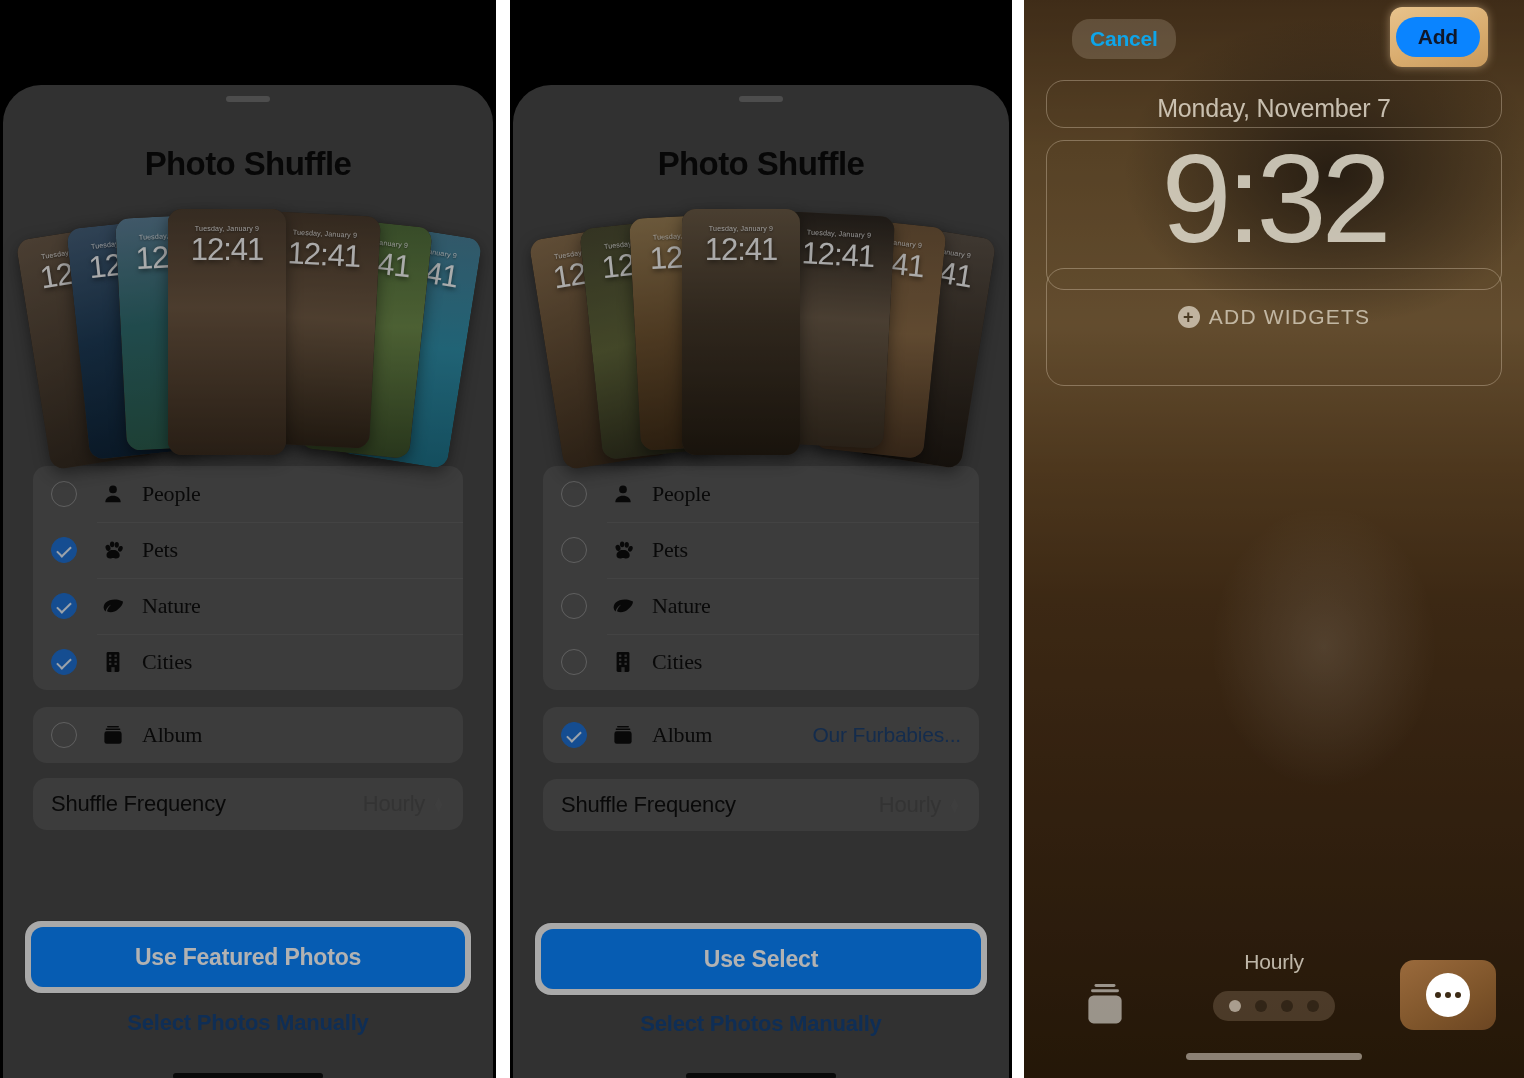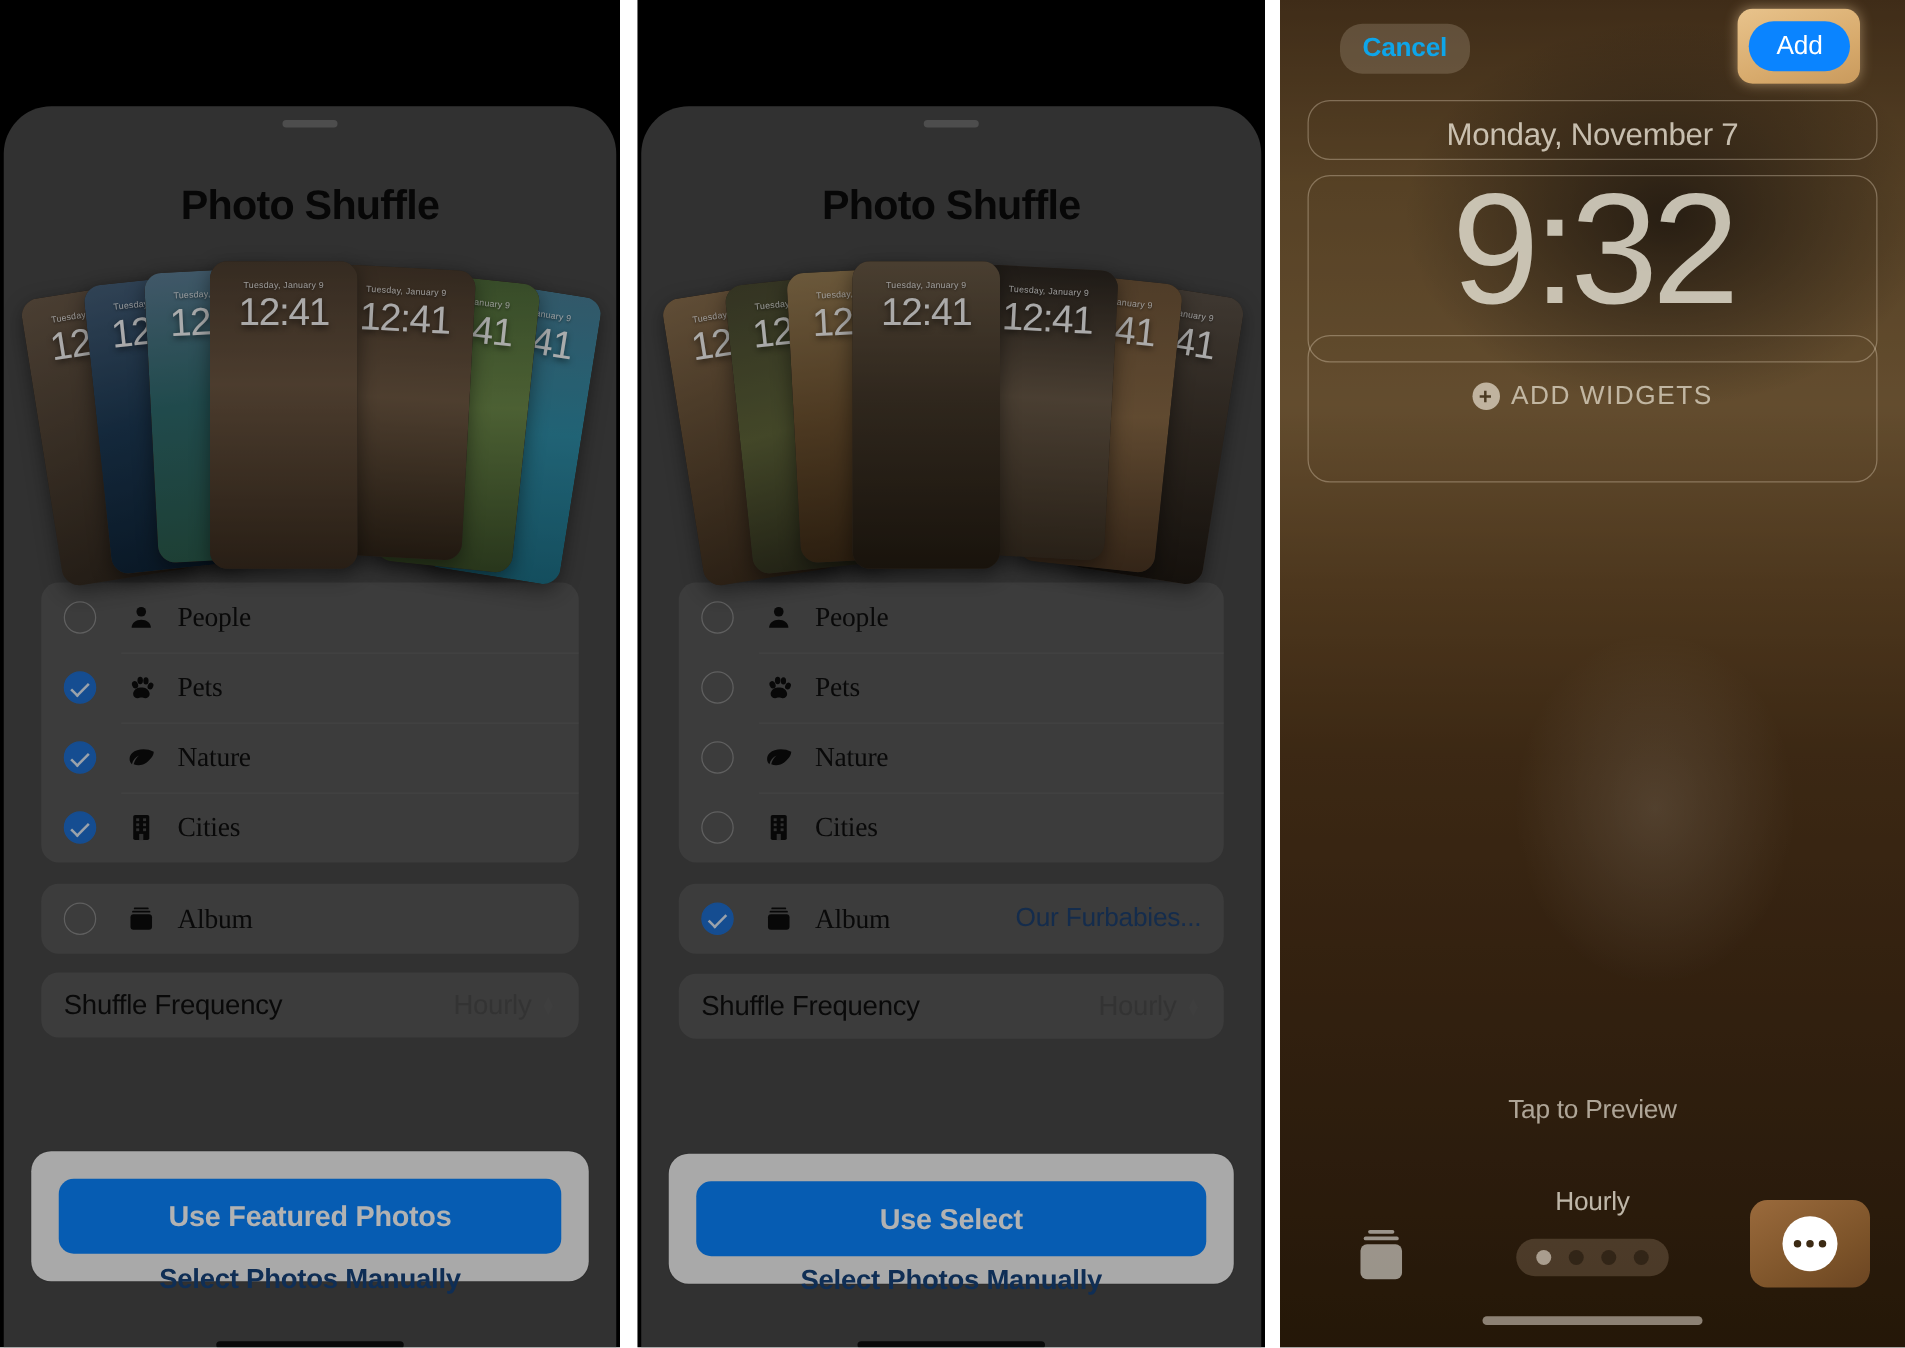--- a/index.html
+++ b/index.html
@@ -100,21 +100,21 @@
     display: flex; align-items: center; height: 52px; padding: 0 18px;
   }
   .freq-label { font-size: 22px; color: #0d0d0d; letter-spacing: -.2px; }
   .freq-right { margin-left: auto; display: flex; align-items: center; gap: 7px; }
   .freq-value { font-size: 22px; color: #4a4a4a; letter-spacing: -.2px; }
   .chev { display: flex; flex-direction: column; line-height: 7px; color: #5a5a5a; font-size: 13px; }
 
   
   .cta-wrap {
     position: absolute; left: 22px; right: 22px;
-    background: #f2f2f2; border-radius: 16px; padding: 22px;
+    background: #f2f2f2; border-radius: 16px; padding: 6px;
     box-shadow: 0 0 0 1px rgba(0,0,0,0.05);
   }
   .cta {
     height: 60px; border-radius: 12px; background: #0a84ff;
     display: flex; align-items: center; justify-content: center;
     color: #ffffff; font-size: 23px; font-weight: bold; letter-spacing: -.2px;
   }
   .secondary {
     position: absolute; left: 0; right: 0;
     text-align: center; font-size: 22px; font-weight: bold;
@@ -137,22 +137,22 @@
   }
   .ls-add-highlight {
     position: absolute; right: 36px; top: 7px;
     width: 98px; height: 60px; border-radius: 12px;
     background: linear-gradient(160deg,#e8c38c,#d8ab6d 60%,#c99a5d);
     box-shadow: 0 0 10px rgba(255,220,170,.45);
   }
   .ls-btn-add {
     position: absolute; right: 44px; top: 17px;
     padding: 8px 22px; border-radius: 20px;
-    background: #0a84ff; color: #ffffff;
-    font-size: 21px; font-weight: normal; letter-spacing: -.2px;
+    background: #0a84ff; color: #0f172a;
+    font-size: 21px; font-weight: bold; letter-spacing: -.2px;
   }
 
   .widget-slot {
     position: absolute; left: 22px; right: 22px;
     border: 1.6px solid rgba(255,240,215,0.30);
     border-radius: 18px;
   }
   .ls-date {
     position: absolute; left: 0; right: 0; top: 94px; text-align: center;
     font-size: 25px; color: rgba(235,228,212,0.80); letter-spacing: -.2px;
@@ -492,21 +492,20 @@
 
     <div class="ls-addwidgets">
       <span class="plus-circle">+</span>
       <span>ADD WIDGETS</span>
     </div>
 
     <div class="ls-btn-cancel">Cancel</div>
     <div class="ls-add-highlight"></div>
     <div class="ls-btn-add">Add</div>
 
-    <div class="ls-tap-preview">Tap to Preview</div>
     <div class="ls-style-name">Hourly</div>
 
     <div class="ls-dots">
       <span class="dot active"></span>
       <span class="dot"></span>
       <span class="dot"></span>
       <span class="dot"></span>
     </div>
 
     <div class="ls-stack-icon">

